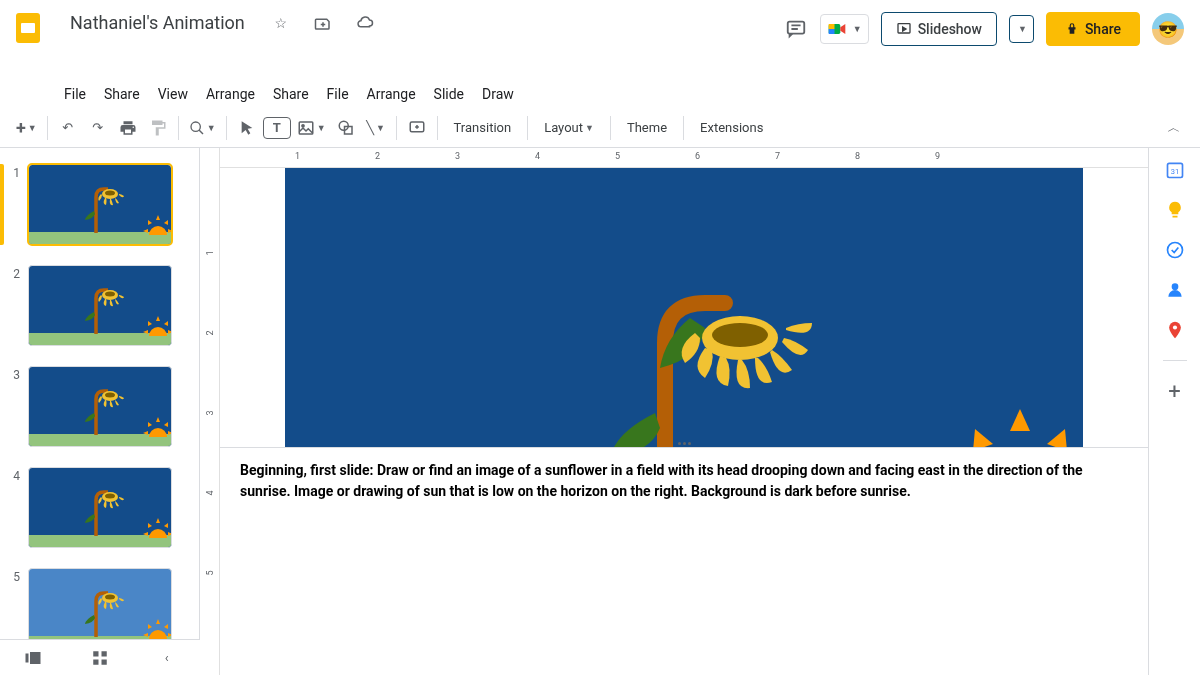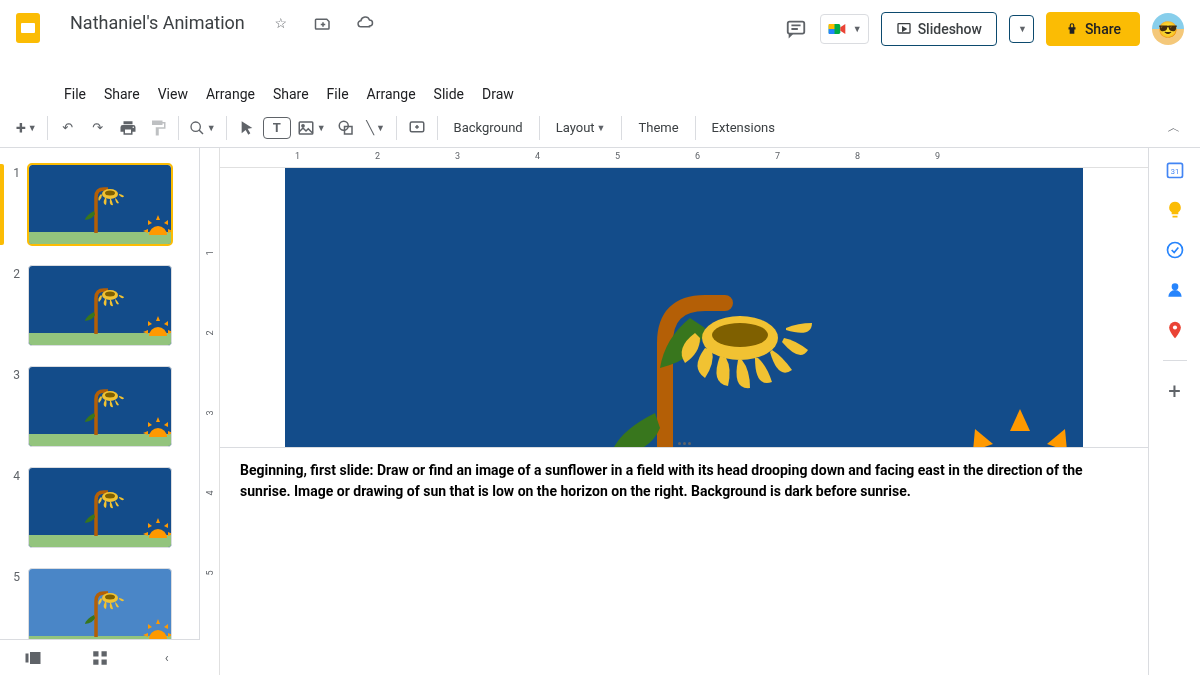--- a/index.html
+++ b/index.html
@@ -177,21 +177,21 @@
     </span>
   <span class="tool">╲<span class="dropdown-arrow">▼</span></span>
   <div class="sep"></div>
   <span class="tool">
       <svg width="18" height="18" viewBox="0 0 24 24" fill="none" stroke="#5f6368" stroke-width="2">
         <rect x="3" y="4" width="18" height="13" rx="2"></rect>
         <path d="M12 8v5M9.5 10.5h5"></path>
       </svg>
     </span>
   <div class="sep"></div>
-  <span class="tool text">Background</span>
+  <span class="tool text">Transition</span>
   <div class="sep"></div>
   <span class="tool text">
       <span>Layout</span>
       <span class="dropdown-arrow">▼</span>
     </span>
   <div class="sep"></div>
   <span class="tool text">Theme</span>
   <div class="sep"></div>
   <span class="tool text">Extensions</span>
   <div style="flex:1"></div>

